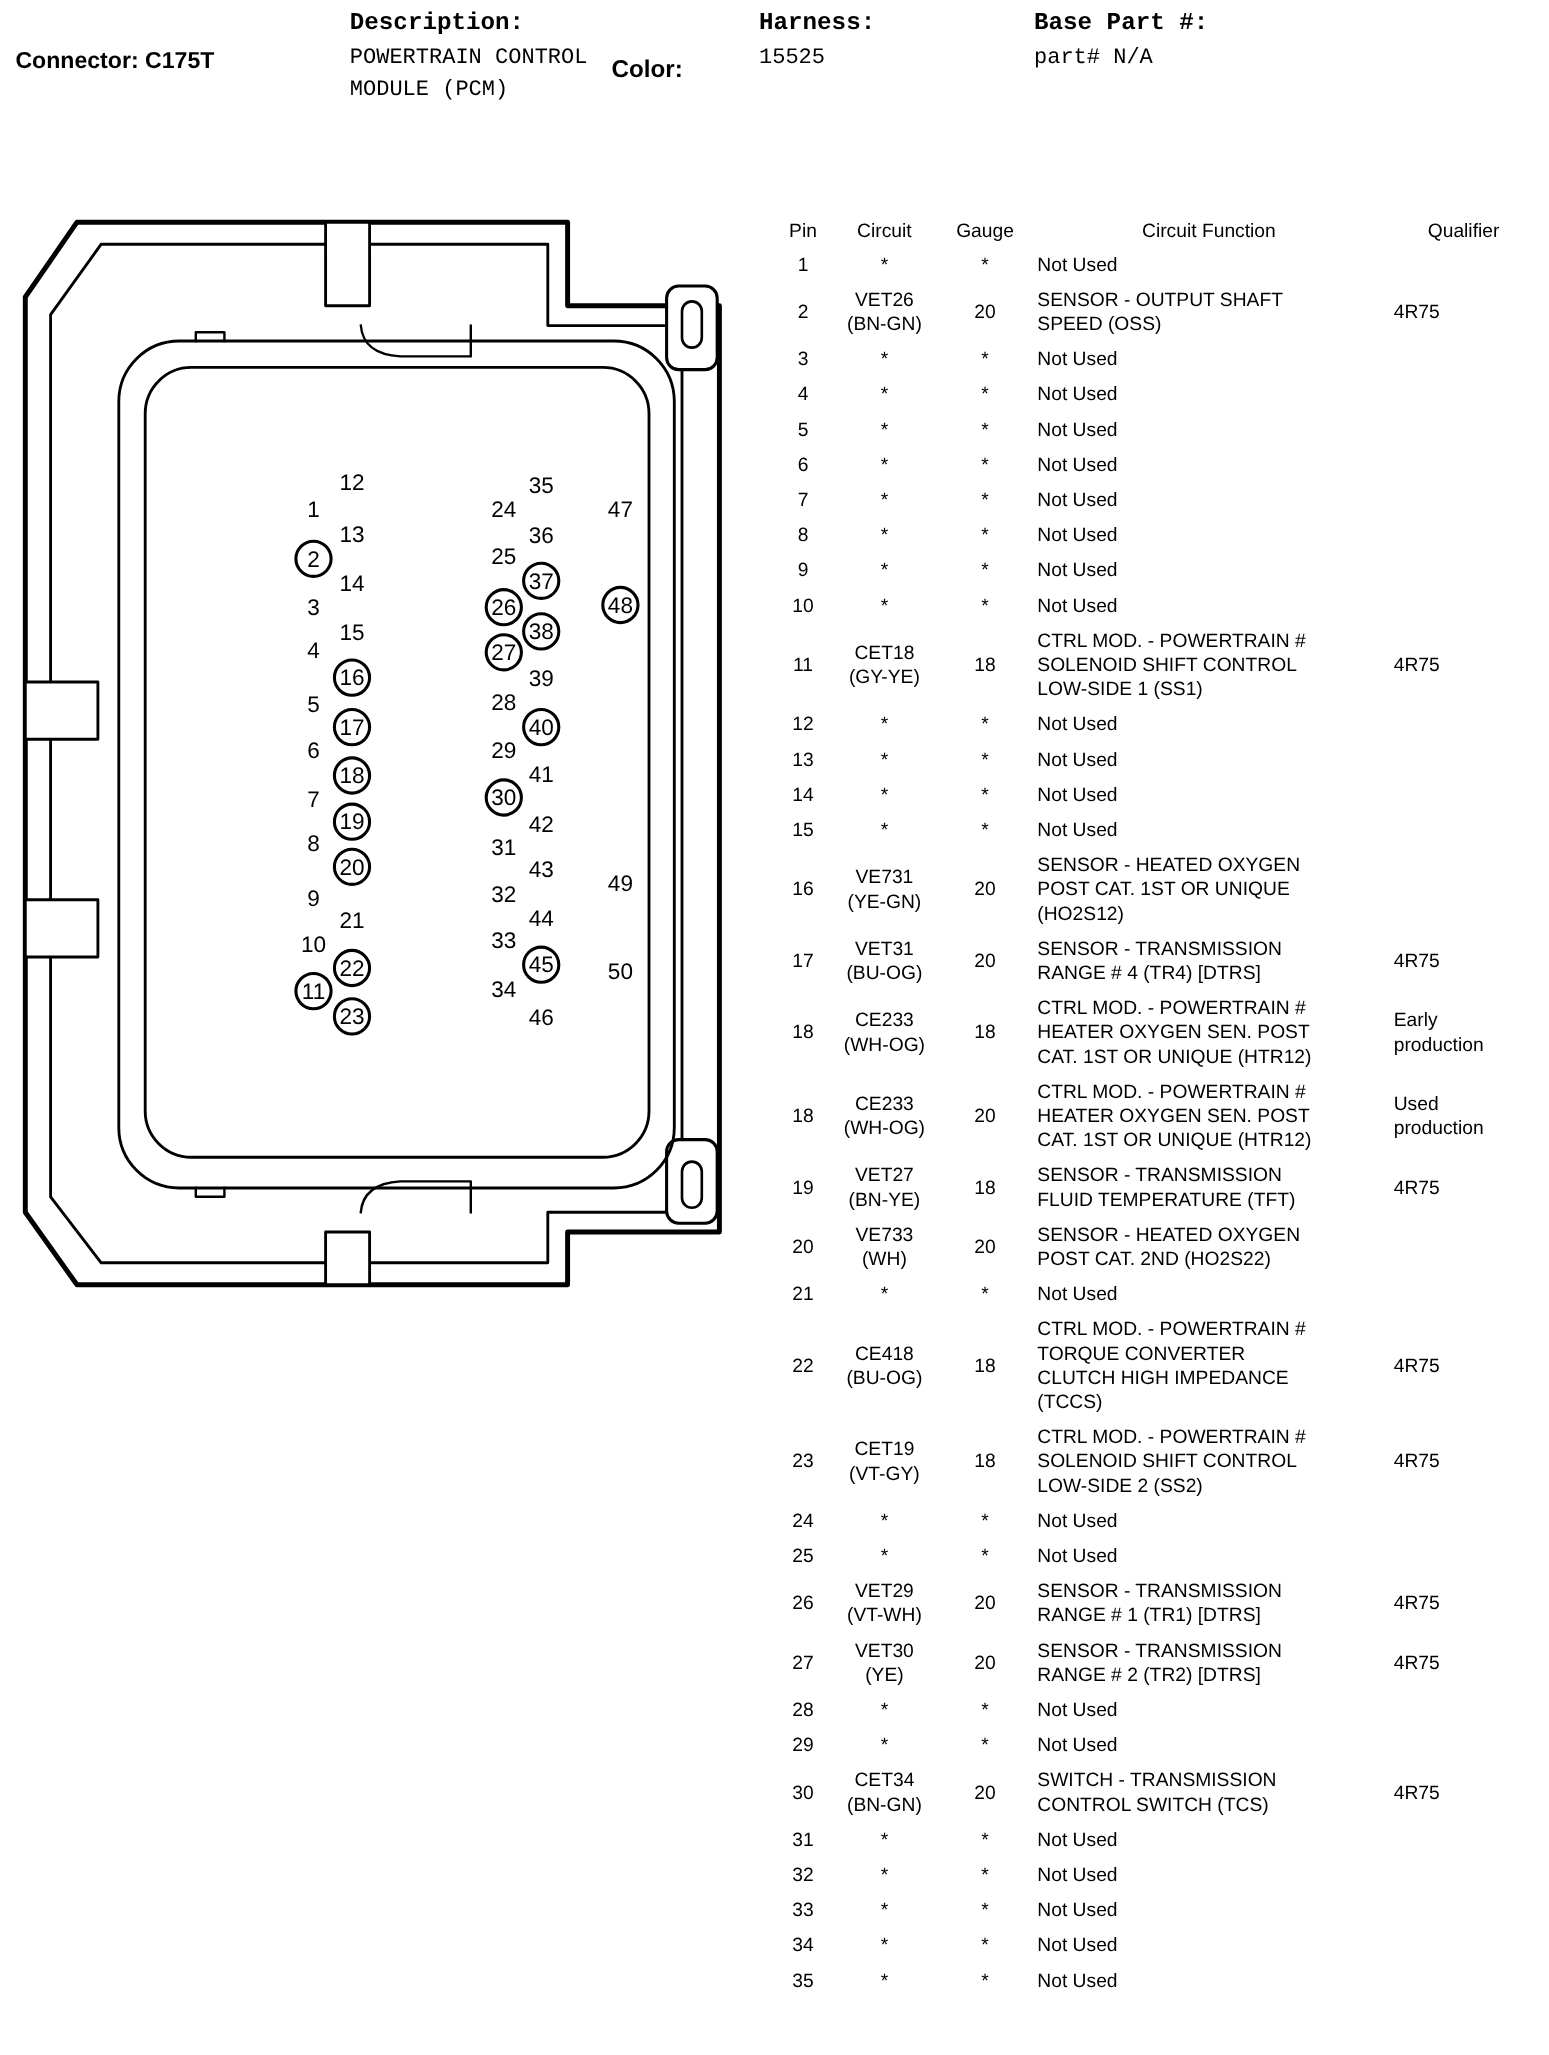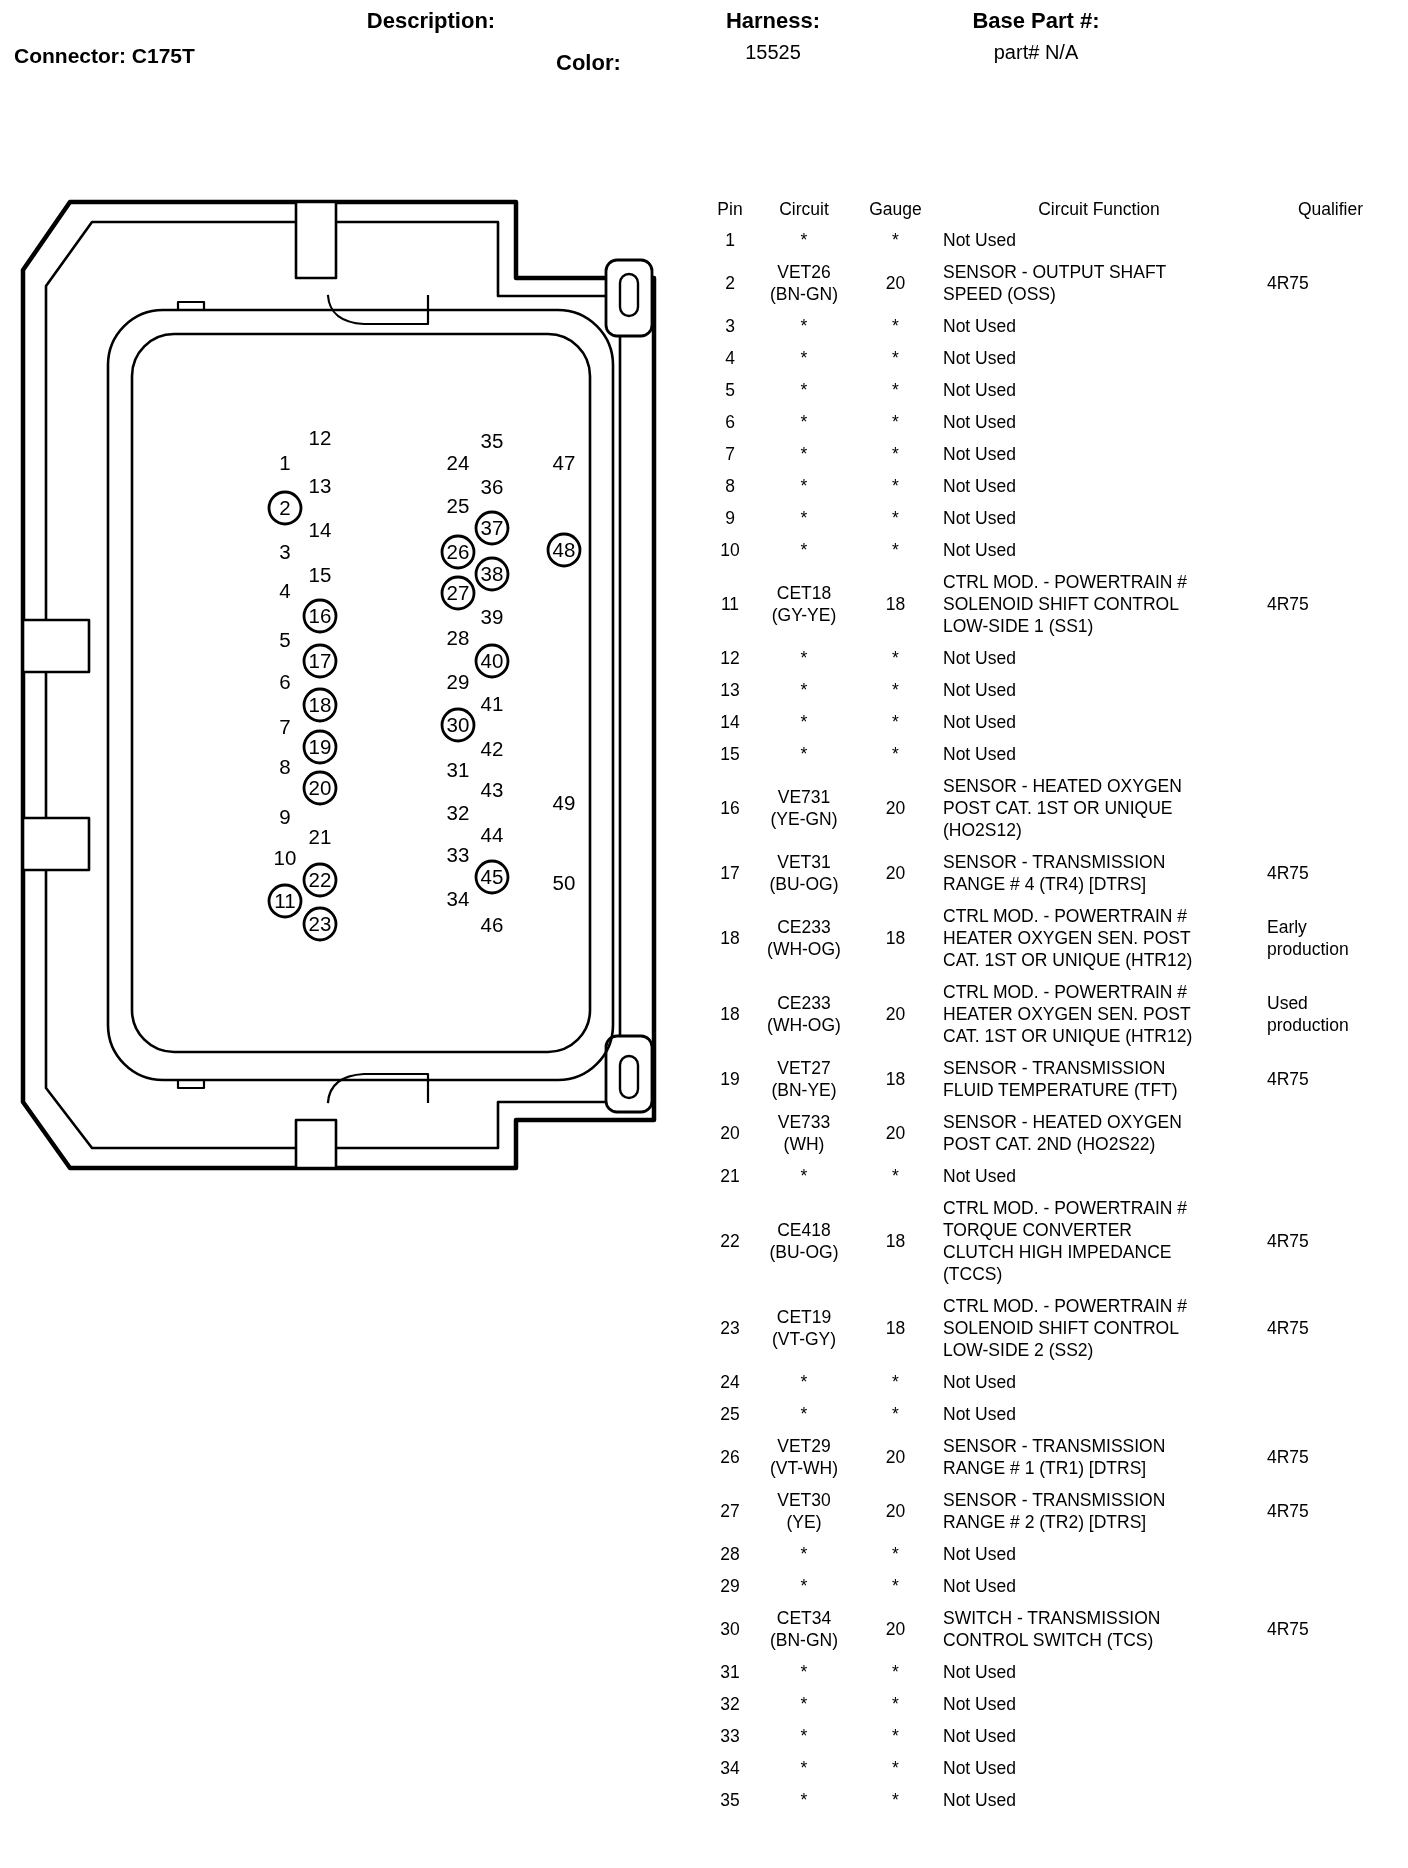--- a/index.html
+++ b/index.html
@@ -1,20 +1,20 @@
 <!DOCTYPE html>
 <html><head>
 <meta charset="utf-8">
 <style>
   html,body{margin:0;padding:0;background:#ffffff;}
   .page{position:relative;width:1408px;height:1868px;background:#fff;color:#000;
         font-family:"Liberation Sans","DejaVu Sans",sans-serif;overflow:hidden;}
   
   .hdr-connector{position:absolute;left:14px;top:44px;font-size:21px;font-weight:bold;white-space:nowrap;}
-  .hdr-block{position:absolute;text-align:center;}
+  .hdr-block{position:absolute;font-family:Liberation Mono, monospace;}
   .hdr-desc{left:318px;top:8px;width:226px;}
   .hdr-label{font-size:22px;font-weight:bold;line-height:26px;}
   .hdr-value{font-size:20px;line-height:29px;margin-top:4px;}
   .hdr-color{position:absolute;left:556px;top:50px;font-size:22px;font-weight:bold;}
   .hdr-harness{left:690px;top:8px;width:166px;}
   .hdr-basepart{left:940px;top:8px;width:192px;}
   
   .drawing{position:absolute;left:8px;top:190px;width:660px;height:1010px;}
   .drawing svg{display:block;}
   
@@ -32,20 +32,21 @@
 </style>
 </head>
 <body>
 
 <div class="page">
 
   <div class="hdr-connector">Connector: C175T</div>
 
   <div class="hdr-block hdr-desc">
     <div class="hdr-label">Description:</div>
+    <div class="hdr-value">POWERTRAIN CONTROL MODULE (PCM)</div>
   </div>
 
   <div class="hdr-color">Color:</div>
 
   <div class="hdr-block hdr-harness">
     <div class="hdr-label">Harness:</div>
     <div class="hdr-value">15525</div>
   </div>
 
   <div class="hdr-block hdr-basepart">

